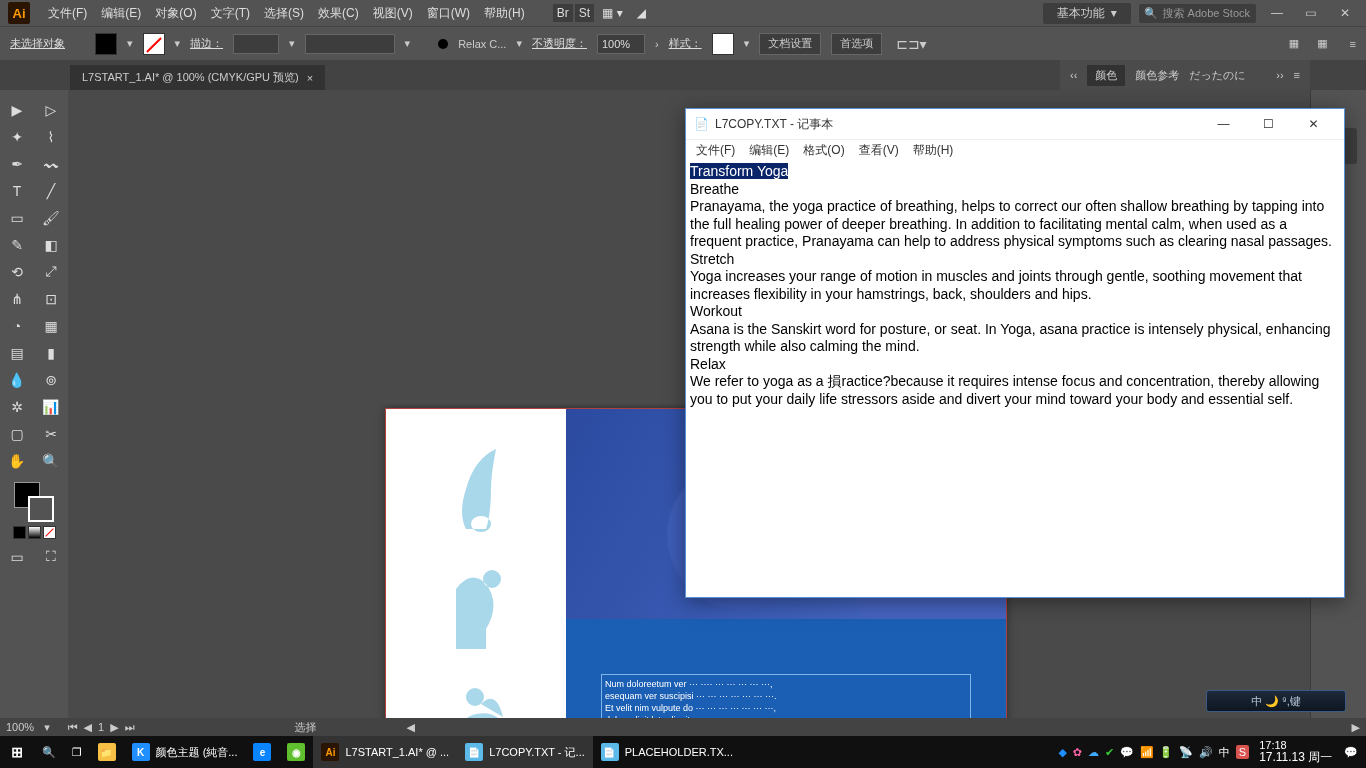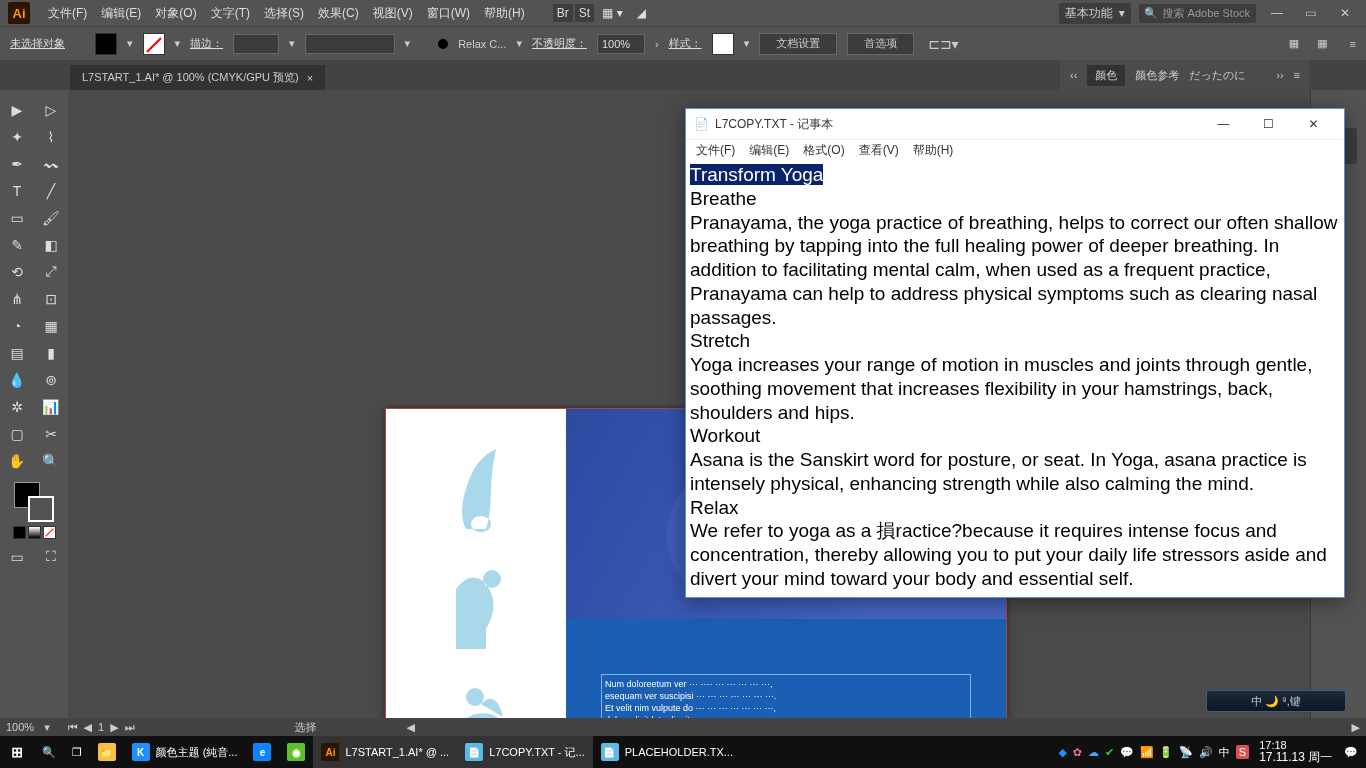--- a/index.html
+++ b/index.html
@@ -3,33 +3,33 @@
 <meta charset="utf-8">
 <style>
 * { margin: 0; padding: 0; box-sizing: border-box; font-family: "Microsoft YaHei", sans-serif; user-select: none; }
 body { width: 1366px; height: 768px; background: #323232; overflow: hidden; position: relative; color: #ccc; font-size: 12px; }
 
 
 .menubar { height: 26px; background: #535353; display: flex; align-items: center; padding: 0 8px; gap: 2px; }
 .ai-logo { width: 22px; height: 22px; background: #2a1502; color: #ff9a00; display: flex; align-items: center; justify-content: center; font-weight: bold; margin-right: 10px; border-radius: 2px; font-size: 13px; }
 .menubar .mi { padding: 0 6px; cursor: pointer; font-size: 12px; color: #ddd; }
 .menubar .right { margin-left: auto; display: flex; align-items: center; gap: 8px; }
-.menubar .pill { background: #3d3d3d; padding: 2px 6px; border-radius: 2px; display: flex; align-items: center; gap: 6px; }
+.menubar .pill { background: #3d3d3d; padding: 2px 14px; border-radius: 2px; display: flex; align-items: center; gap: 6px; }
 .menubar .search { background: #3d3d3d; padding: 2px 6px; border-radius: 2px; display:flex; align-items:center; gap:4px; font-size:11px; color:#999;}
 .menubar .winbtn { width: 26px; text-align:center; color:#ccc; }
 
 
 .ctrlbar { height: 34px; background: #535353; border-top:1px solid #444; display:flex; align-items:center; padding:0 10px; gap:10px; font-size:11px;}
 .ctrlbar .lbl { color:#ddd;text-decoration:underline; }
 .swatch { width:22px; height:22px; border:1px solid #333; display:inline-block;}
 .swatch.fill { background:#000; }
 .swatch.none { background:#fff; position:relative; }
 .swatch.none::after { content:""; position:absolute; left:0; right:0; top:50%; height:2px; background:red; transform:rotate(-45deg);}
 .ctrlbar input[type="text"] { background:#3d3d3d; border:1px solid #666; color:#ddd; font-size:11px; height:20px; padding:0 4px; }
-.ctrlbar .btn { background:#3d3d3d; border:1px solid #666; padding:2px 16px; height:22px; }
+.ctrlbar .btn { background:#3d3d3d; border:1px solid #666; padding:2px 8px; height:22px; }
 .ctrlbar .spacer { flex:1; }
 
 
 .tabs { height: 30px; background:#434343; display:flex; align-items:flex-end; padding-left:70px;}
 .tabs .tab { background:#323232; color:#ccc; padding:5px 12px; font-size:11px; display:flex; align-items:center; gap:8px; }
 
 
 .main { display:flex; height: calc(768px - 26px - 34px - 30px - 18px - 32px); }
 .toolbox { width:68px; background:#535353; padding-top:6px; }
 .toolbox .row { display:flex; }
@@ -67,21 +67,21 @@
 .taskbar .grow { flex:1;}
 .taskbar .tray { display:flex; align-items:center; gap:6px; padding:0 8px;}
 .tb .ic { width:18px; height:18px; display:flex; align-items:center; justify-content:center; border-radius:2px; font-size:10px; font-weight:bold;}
 
 
 .notepad { position:absolute; left:685px; top:108px; width:660px; height:490px; background:#fff; border:1px solid #5a8fd6; box-shadow:0 4px 20px rgba(0,0,0,.4); display:flex; flex-direction:column; z-index:100;}
 .notepad .titlebar { height:30px; display:flex; align-items:center; padding:0 8px; font-size:12px; color:#333; background:#fff;}
 .notepad .titlebar .wbtn { width:45px; height:28px; text-align:center; line-height:28px; color:#333;}
 .notepad .menub { height:22px; display:flex; align-items:center; padding:0 4px; gap:2px; font-size:12px; color:#333; border-top:1px solid #eee;}
 .notepad .menub .m { padding:2px 6px;}
-.notepad .content { flex:1; padding:2px 4px; font-family: SimSun, "MS Gothic", monospace; font-size:19px; color:#000; line-height:1.25; white-space:pre-wrap; word-break:break-word; overflow:auto;}
+.notepad .content { flex:1; padding:2px 4px; font-family: SimSun, "MS Gothic", monospace; font-size:14px; color:#000; line-height:1.25; white-space:pre-wrap; word-break:break-word; overflow:auto;}
 .notepad .content .sel { background:#0a246a; color:#fff;}
 
 .ime { position:absolute; right:20px; bottom:56px; width:140px; height:22px; background:linear-gradient(#1e2a3a,#0d1520); border:1px solid #3a5b88; border-radius:3px; color:#bcd; font-size:11px; display:flex; align-items:center; justify-content:center; gap:4px;}
 </style>
 </head>
 <body>
 
 <div class="menubar">
   <div class="ai-logo">Ai</div>
   <div class="mi">文件(F)</div>

